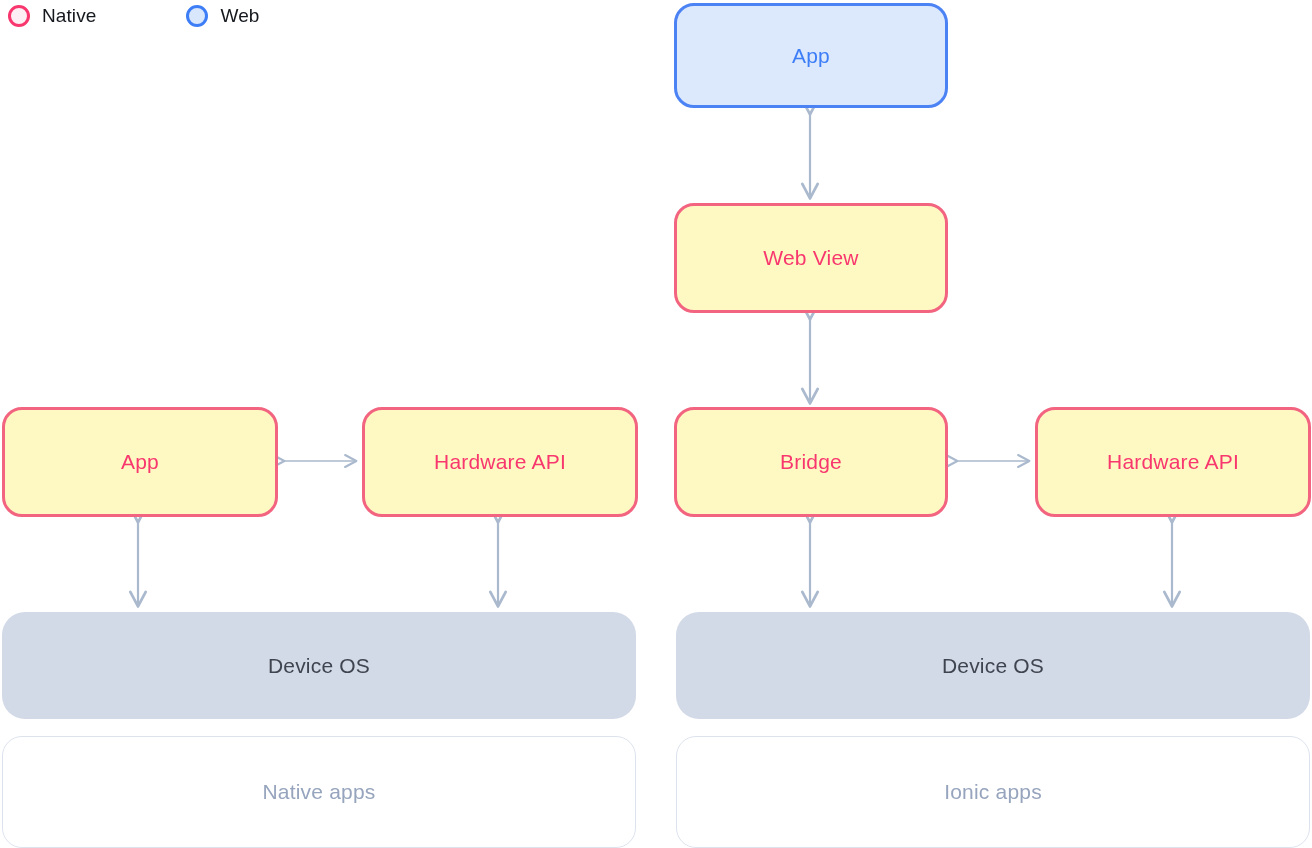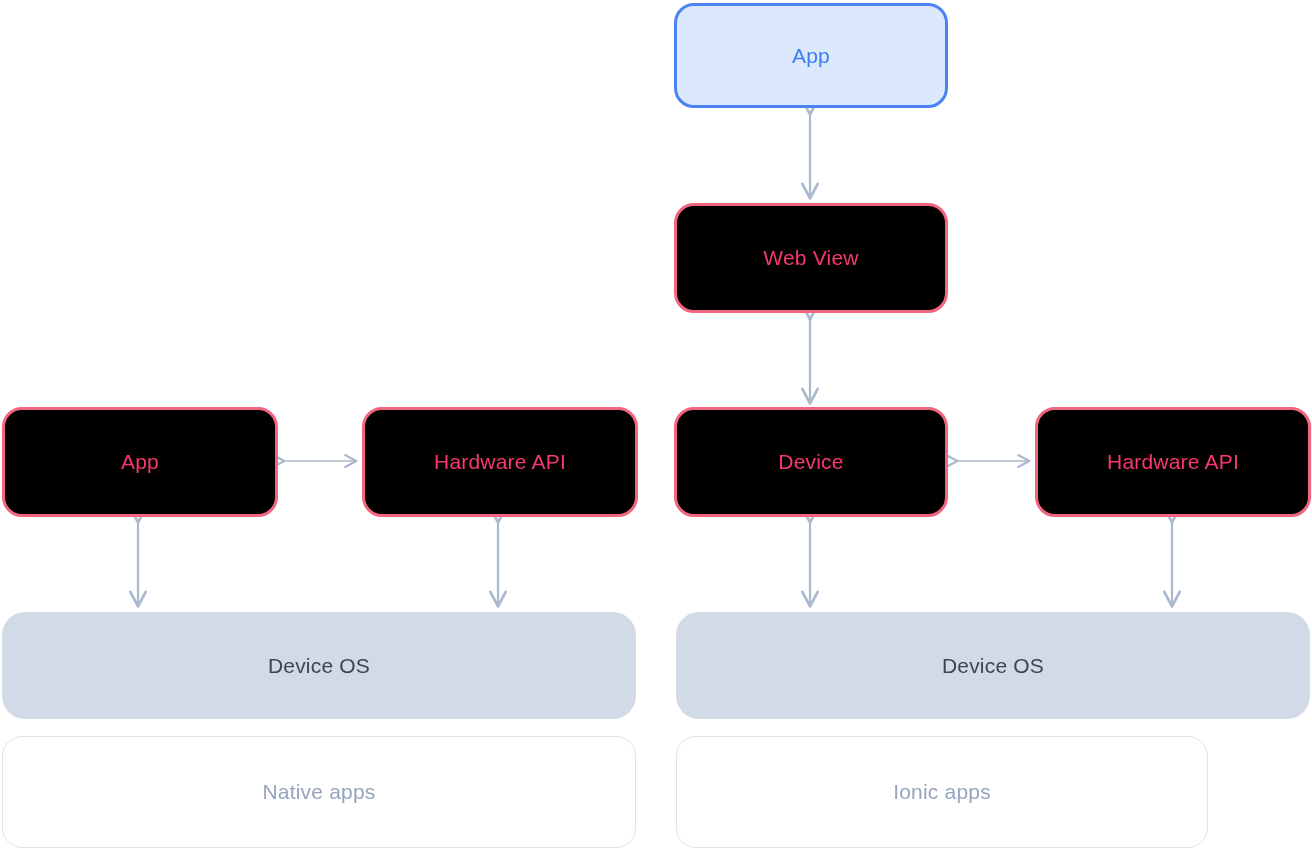--- a/index.html
+++ b/index.html
@@ -58,21 +58,21 @@
     position: absolute;
     display: flex;
     align-items: center;
     justify-content: center;
     border-radius: 20px;
     font-size: 21px;
     letter-spacing: 0.2px;
     white-space: nowrap;
   }
   .box.pink {
-    background: #000000;
+    background: #fef9c3;
     border: 3px solid #f2647f;
     color: #f8376e;
   }
   .box.blue {
     background: #dce9fd;
     border: 3px solid #4b82f4;
     color: #3d7ef7;
   }
   .box.os {
     background: #d3dae7;
@@ -94,20 +94,30 @@
     width: 1312px;
     height: 848px;
     pointer-events: none;
   }
 </style>
 </head>
 <body>
 
 <div id="stage">
 
+  <div class="legend">
+    <div class="legend-item native">
+      <span class="legend-dot"></span>
+      <span class="legend-label">Native</span>
+    </div>
+    <div class="legend-item web">
+      <span class="legend-dot blue"></span>
+      <span class="legend-label">Web</span>
+    </div>
+  </div>
 
   <svg id="arrows" viewBox="0 0 1312 848" xmlns="http://www.w3.org/2000/svg">
     <defs>
       <marker id="ah" markerWidth="9" markerHeight="9" refX="7.4" refY="4.5" orient="auto" markerUnits="strokeWidth">
         <path d="M1,1 L7.6,4.5 L1,8" fill="none" stroke="#aab9cd" stroke-width="1.25" stroke-linecap="round" stroke-linejoin="round"></path>
       </marker>
     </defs>
     <g stroke="#aab9cd" stroke-width="2.2" fill="none" marker-start="url(#ah)" marker-end="url(#ah)">
 
       <line x1="810" y1="114" x2="810" y2="198"></line>
@@ -132,32 +142,32 @@
 
   <div class="box blue" style="left:674px; top:3px; width:274px; height:105px;">
     <span>App</span>
   </div>
 
   <div class="box pink" style="left:674px; top:203px; width:274px; height:110px;">
     <span>Web View</span>
   </div>
 
   <div class="box pink" style="left:674px; top:407px; width:274px; height:110px;">
-    <span>Device</span>
+    <span>Bridge</span>
   </div>
 
   <div class="box pink" style="left:1035px; top:407px; width:276px; height:110px;">
     <span>Hardware API</span>
   </div>
 
   <div class="box os" style="left:676px; top:612px; width:634px; height:107px;">
     <span>Device OS</span>
   </div>
 
-  <div class="box outline" style="left:676px; top:736px; width:532px; height:112px;">
+  <div class="box outline" style="left:676px; top:736px; width:634px; height:112px;">
     <span>Ionic apps</span>
   </div>
 
   <div class="box pink" style="left:2px; top:407px; width:276px; height:110px;">
     <span>App</span>
   </div>
 
   <div class="box pink" style="left:362px; top:407px; width:276px; height:110px;">
     <span>Hardware API</span>
   </div>

